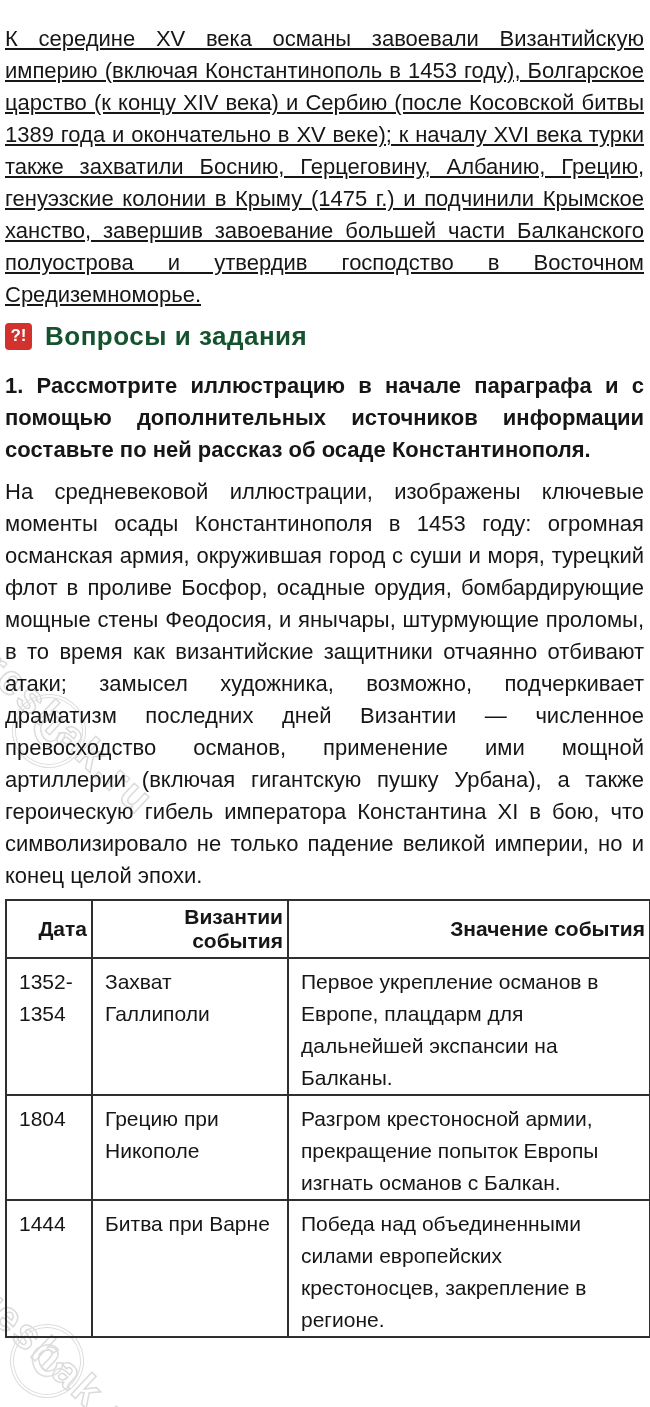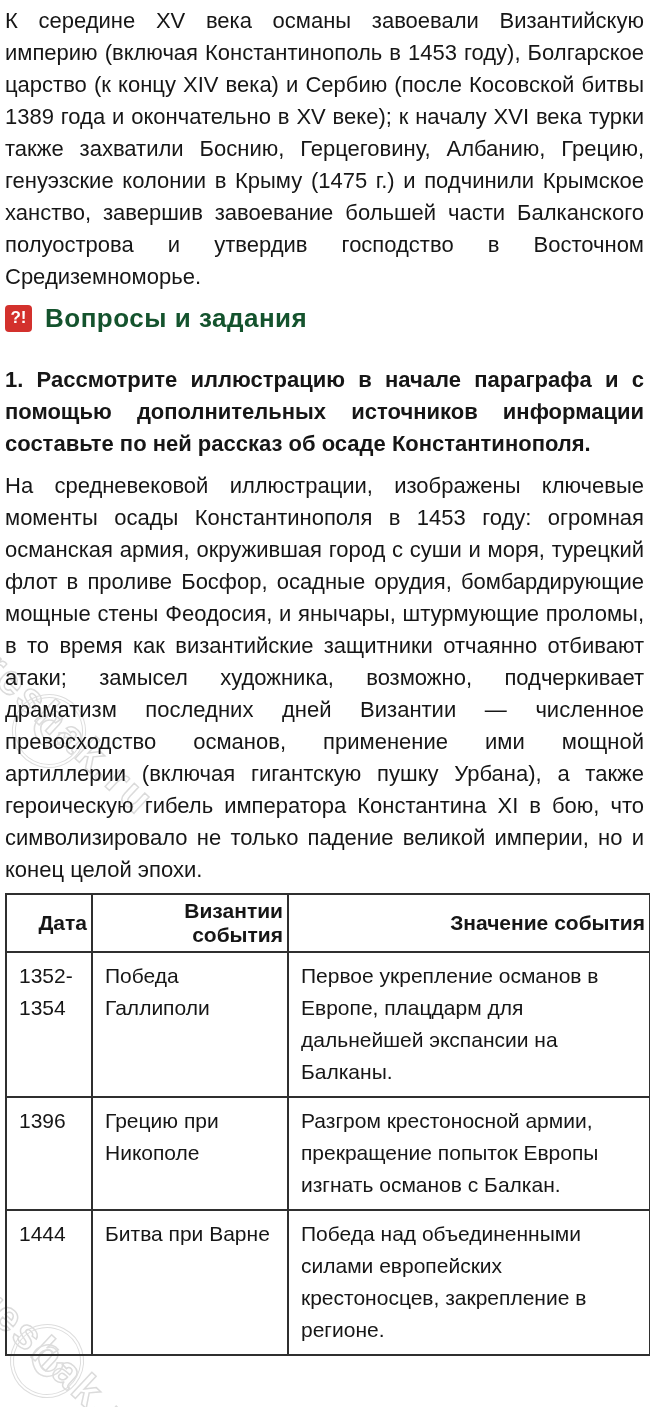--- a/index.html
+++ b/index.html
@@ -20,21 +20,21 @@
   }
 
   .para {
     font-size: 22px;
     line-height: 32px;
     text-align: justify;
     margin: 0;
   }
   .para.bold { font-weight: 700; }
 
-  .intro { margin-top: 2px; }
+  .intro { margin-top: 20px; text-decoration: underline; }
 
   .section-header {
     display: flex;
     align-items: center;
     gap: 13px;
     margin-top: 11px;
     height: 28px;
   }
   .qicon {
     width: 27px;
@@ -49,21 +49,21 @@
     justify-content: center;
     flex: 0 0 auto;
   }
   .section-title {
     color: #14532d;
     font-weight: 700;
     font-size: 26px;
     letter-spacing: 0.5px;
   }
 
-  .question1 { margin-top: 32px; }
+  .question1 { margin-top: 20px; }
   .answer1   { margin-top: 10px; }
   .question2 { margin-top: 17px; }
 
   table.events {
     border-collapse: collapse;
     margin: 7px 0 0 0;
     width: 644px;
     table-layout: fixed;
     font-size: 21px;
     background: transparent;
@@ -77,21 +77,21 @@
   table.events th {
     font-weight: 700;
     text-align: right;
     padding: 4px 4px;
     height: 26px;
     vertical-align: middle;
   }
   table.events td {
     vertical-align: top;
     text-align: left;
-    padding: 7px 10px 8px 12px;
+    padding: 7px 10px 0 12px;
     line-height: 32px;
     word-wrap: break-word;
   }
 
   
   .watermark {
     position: absolute;
     z-index: 0;
     pointer-events: none;
     opacity: 0.75;
@@ -161,27 +161,27 @@
     <thead>
       <tr>
         <th>Дата</th>
         <th>Византии события</th>
         <th>Значение события</th>
       </tr>
     </thead>
     <tbody>
   <tr>
     <td>1352-1354</td>
-    <td>Победа Галлиполи</td>
+    <td>Захват Галлиполи</td>
     <td>Первое укрепление османов в Европе, плацдарм для дальнейшей экспансии на Балканы.</td>
   </tr>
 
 
   <tr>
-    <td>1396</td>
+    <td>1804</td>
     <td>Грецию при Никополе</td>
     <td>Разгром крестоносной армии, прекращение попыток Европы изгнать османов с Балкан.</td>
   </tr>
 
   <tr>
     <td>1444</td>
     <td>Битва при Варне</td>
     <td>Победа над объединенными силами европейских крестоносцев, закрепление в регионе.</td>
   </tr>
 

